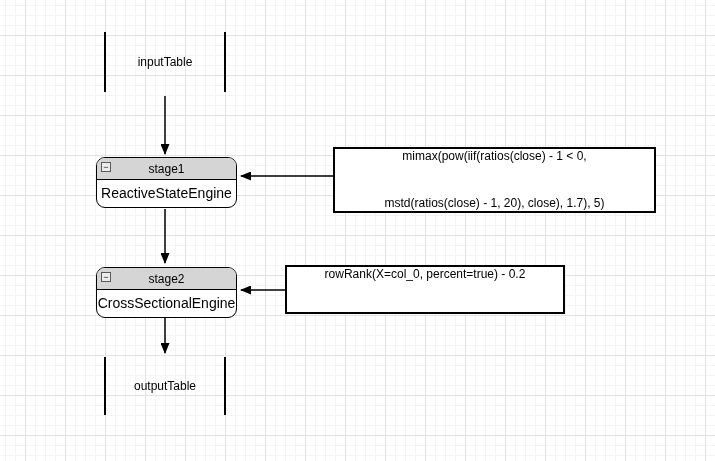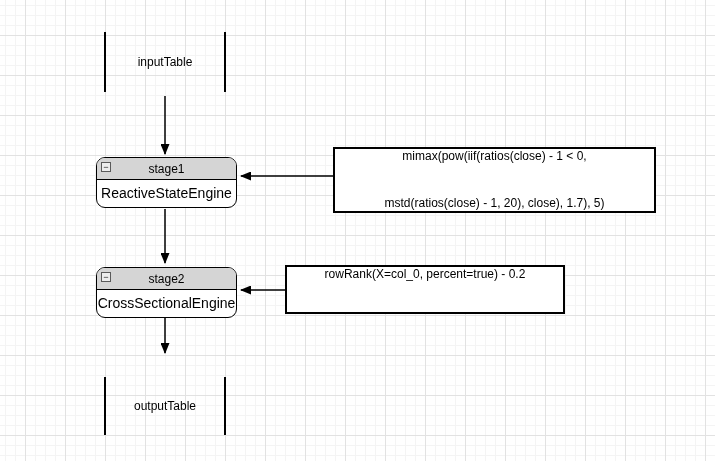--- a/index.html
+++ b/index.html
@@ -67,21 +67,21 @@
   .formula-box{
     position:absolute;border:2px solid var(--stroke);background:var(--node-body-fill);
     display:flex;flex-direction:column;align-items:center;justify-content:space-between;
     font-size:12px;line-height:15px;text-align:center;
   }
 
   
   #node-input-table{left:104px;top:32px;width:122px;height:60px;}
   #node-stage1{left:96px;top:157px;}
   #node-stage2{left:96px;top:267px;}
-  #node-output-table{left:104px;top:357px;width:122px;height:58px;margin-top:20px;}
+  #node-output-table{left:104px;top:357px;width:122px;height:58px;}
   #formula1-box{left:333px;top:147px;width:323px;height:66px;}
   #formula2-box{left:285px;top:265px;width:280px;height:49px;}
 </style>
 </head>
 <body>
 
 <div class="canvas">
 
   <svg class="edges" width="715" height="461" viewBox="0 0 715 461" xmlns="http://www.w3.org/2000/svg">
     <defs>

